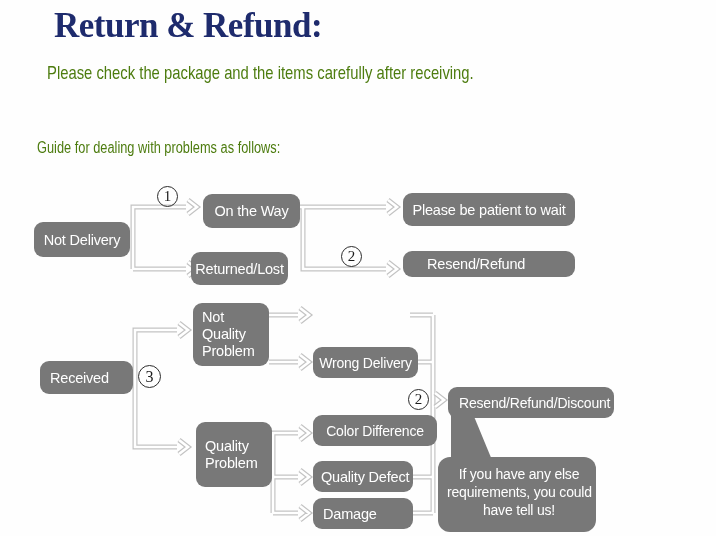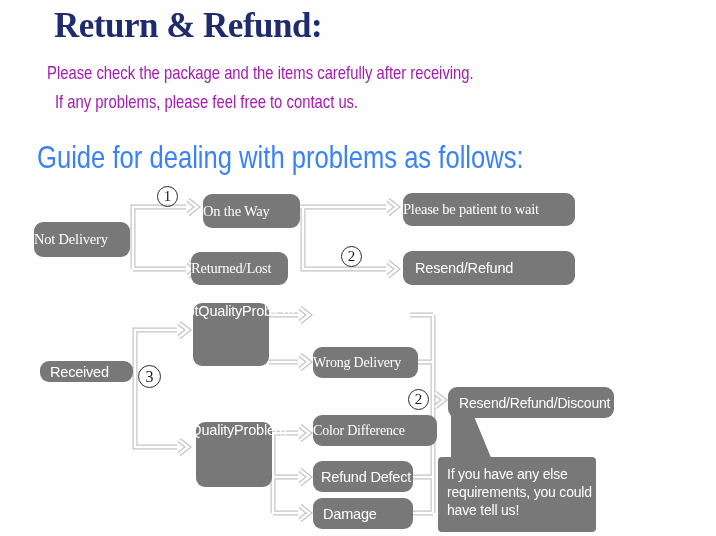--- a/index.html
+++ b/index.html
@@ -6,57 +6,54 @@
   .stage{
     position:relative;width:716px;height:536px;background:#fefefe;overflow:hidden;
     font-family:"Liberation Sans","DejaVu Sans",sans-serif;
   }
   .page-title{
     position:absolute;left:42px;top:6px;
     font-family:"Liberation Serif","DejaVu Serif",serif;
     font-weight:700;font-size:35px;letter-spacing:-0.5px;
     color:var(--title-color,#1e2b6d);white-space:nowrap;margin-left:12px;
   }
-  .intro-line{position:absolute;font-size:19px;color:#a21caf;white-space:nowrap;}
-  .guide-heading{position:absolute;font-size:32px;color:#3b82f6;white-space:nowrap;}
+  .intro-line{position:absolute;font-size:19px;color:#4d7c0f;white-space:nowrap;}
+  .guide-heading{position:absolute;font-size:16px;color:#4d7c0f;white-space:nowrap;}
   .squeeze{display:inline-block;transform:scaleX(0.78);transform-origin:0 50%;}
   .squeeze80{display:inline-block;transform:scaleX(0.80);transform-origin:0 50%;}
   svg.connectors{position:absolute;left:0;top:0;}
   svg.connectors polygon{fill:var(--node-bg,#787878);}
   .node{
     position:absolute;box-sizing:border-box;
     background:var(--node-bg,#787878);color:var(--node-text,#ffffff);
     border-radius:9px;font-size:14.5px;letter-spacing:-0.2px;
     display:flex;align-items:center;white-space:nowrap;
   }
-  .node.center{text-align:center;font-family:Liberation Serif, serif;}
-  .node.multi{flex-direction:row;align-items:flex-start;justify-content:center;line-height:17px;white-space:nowrap;}
+  .node.center{justify-content:center;text-align:center;}
+  .node.multi{flex-direction:column;align-items:flex-start;justify-content:center;line-height:17px;white-space:nowrap;}
   .badge{
     position:absolute;box-sizing:border-box;border:1.6px solid #2b2b2b;border-radius:50%;
     display:flex;align-items:center;justify-content:center;
     font-family:"Liberation Serif","DejaVu Serif",serif;color:#1c1c1c;background:transparent;
   }
   .bubble{
     position:absolute;box-sizing:border-box;
     background:var(--node-bg,#787878);color:var(--node-text,#ffffff);
-    border-radius:4px;font-size:14px;line-height:18px;letter-spacing:-0.2px;
-    padding:8px 5px 0 9px;white-space:nowrap;
+    border-radius:12px;font-size:14px;line-height:18px;letter-spacing:-0.2px;
+    padding:8px 5px 0 9px;white-space:nowrap;text-align:center;
   }
 </style>
 </head>
 <body>
 
 <div class="stage">
 
   <div class="page-title">Return &amp; Refund:</div>
   <div class="intro-line" style="left:47px;top:62px">
     <span class="squeeze">Please check the package and the items carefully after receiving.</span>
-  </div>
-  <div class="intro-line" style="left:55px;top:91px">
-    <span class="squeeze">If any problems, please feel free to contact us.</span>
   </div>
   <div class="guide-heading" style="left:37px;top:139px">
     <span class="squeeze80">Guide for dealing with problems as follows:</span>
   </div>
 
   <svg class="connectors" width="716" height="536" viewBox="0 0 716 536" aria-hidden="true">
     <path d="M133 269 V207 H186 M133 269 H186 M300 207 H386 M303 207 V269 H386 M177 330 H135 V447 H177 M269 315 H298 M269 362 H298 M271 433 H298 M273 433 V513 M273 477 H298 M273 513 H298 M410 315 H433 M410 362 H433 M412 431 H433 M412 477 H433 M412 513 H433 M433 315 V513" stroke="#c3c3c3" stroke-width="5" fill="none"></path>
     <path d="M133 269 V207 H186 M133 269 H186 M300 207 H386 M303 207 V269 H386 M177 330 H135 V447 H177 M269 315 H298 M269 362 H298 M271 433 H298 M273 433 V513 M273 477 H298 M273 513 H298 M410 315 H433 M410 362 H433 M412 431 H433 M412 477 H433 M412 513 H433 M433 315 V513" stroke="#ffffff" stroke-width="2.6" fill="none"></path>
     <path d="M188 200 L197 207 L188 214 M188 262 L197 269 L188 276 M388 200 L397 207 L388 214 M388 262 L397 269 L388 276 M179 323 L188 330 L179 337 M179 440 L188 447 L179 454 M300 308 L309 315 L300 322 M300 355 L309 362 L300 369 M300 426 L309 433 L300 440 M300 470 L309 477 L300 484 M300 506 L309 513 L300 520 M435 393 L444 400 L435 407" stroke="#c3c3c3" stroke-width="5" fill="none" stroke-linejoin="miter"></path>
     <path d="M188 200 L197 207 L188 214 M188 262 L197 269 L188 276 M388 200 L397 207 L388 214 M388 262 L397 269 L388 276 M179 323 L188 330 L179 337 M179 440 L188 447 L179 454 M300 308 L309 315 L300 322 M300 355 L309 362 L300 369 M300 426 L309 433 L300 440 M300 470 L309 477 L300 484 M300 506 L309 513 L300 520 M435 393 L444 400 L435 407" stroke="#ffffff" stroke-width="2.6" fill="none" stroke-linejoin="miter"></path>
@@ -73,44 +70,44 @@
   </div>
   <div class="node center" style="left:203px;top:194px;width:97px;height:34px">
     <span>On the Way</span>
   </div>
   <div class="node center" style="left:191px;top:252px;width:97px;height:33px">
     <span>Returned/Lost</span>
   </div>
   <div class="node center" style="left:403px;top:193px;width:172px;height:33px">
     <span>Please be patient to wait</span>
   </div>
-  <div class="node" style="left:403px;top:251px;width:172px;height:34px;padding-left:12px">
+  <div class="node" style="left:403px;top:251px;width:172px;height:26px;padding-left:24px">
     <span>Resend/Refund</span>
   </div>
 
-  <div class="node" style="left:40px;top:361px;width:93px;height:21px;padding-left:10px">
+  <div class="node" style="left:40px;top:361px;width:93px;height:33px;padding-left:10px">
     <span>Received</span>
   </div>
   <div class="node multi" style="left:193px;top:303px;width:76px;height:63px;padding-left:9px">
     <div>Not</div>
     <div>Quality</div>
     <div>Problem</div>
   </div>
   <div class="node multi" style="left:196px;top:422px;width:76px;height:65px;padding-left:9px">
     <div>Quality</div>
     <div>Problem</div>
   </div>
   <div class="node center" style="left:313px;top:347px;width:105px;height:31px;font-size:14px">
     <span>Wrong Delivery</span>
   </div>
   <div class="node center" style="left:313px;top:415px;width:124px;height:31px;font-size:14px">
     <span>Color Difference</span>
   </div>
   <div class="node" style="left:313px;top:461px;width:100px;height:31px;padding-left:8px">
-    <span>Refund Defect</span>
+    <span>Quality Defect</span>
   </div>
   <div class="node" style="left:448px;top:387px;width:166px;height:31px;padding-left:11px;font-size:14px">
     <span>Resend/Refund/Discount</span>
   </div>
   <div class="node" style="left:313px;top:498px;width:100px;height:31px;padding-left:10px">
     <span>Damage</span>
   </div>
 
   <div class="bubble" style="left:438px;top:457px;width:158px;height:75px">
     <div>If you have any else</div>

